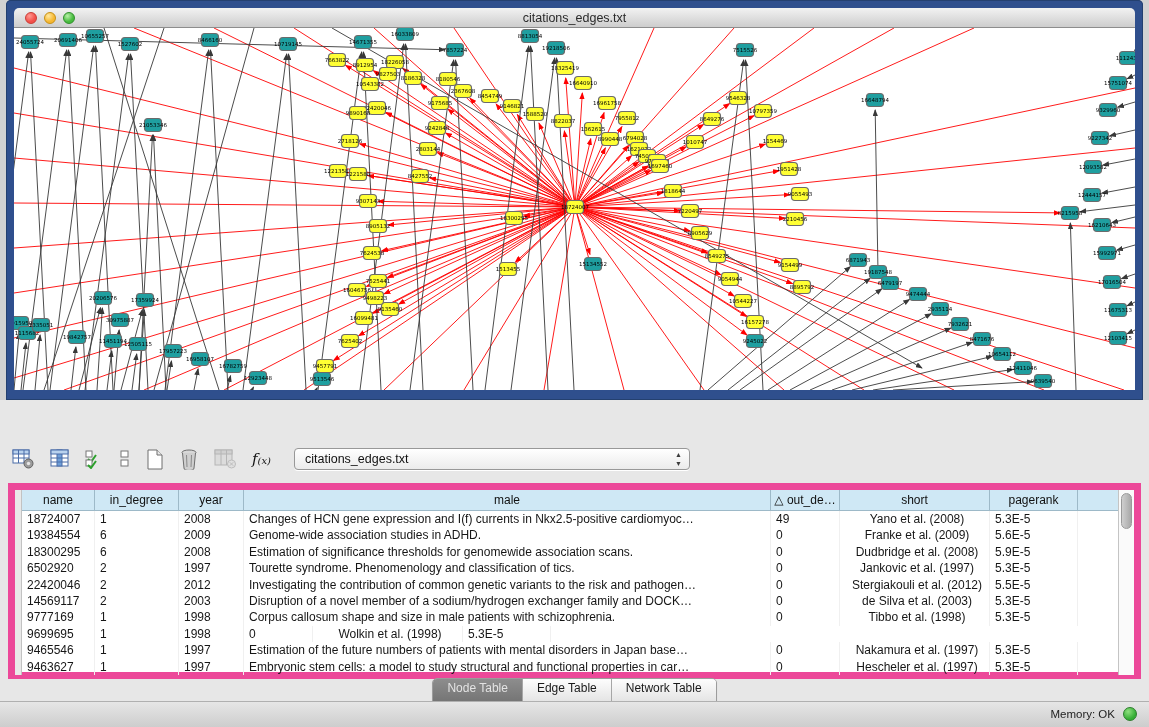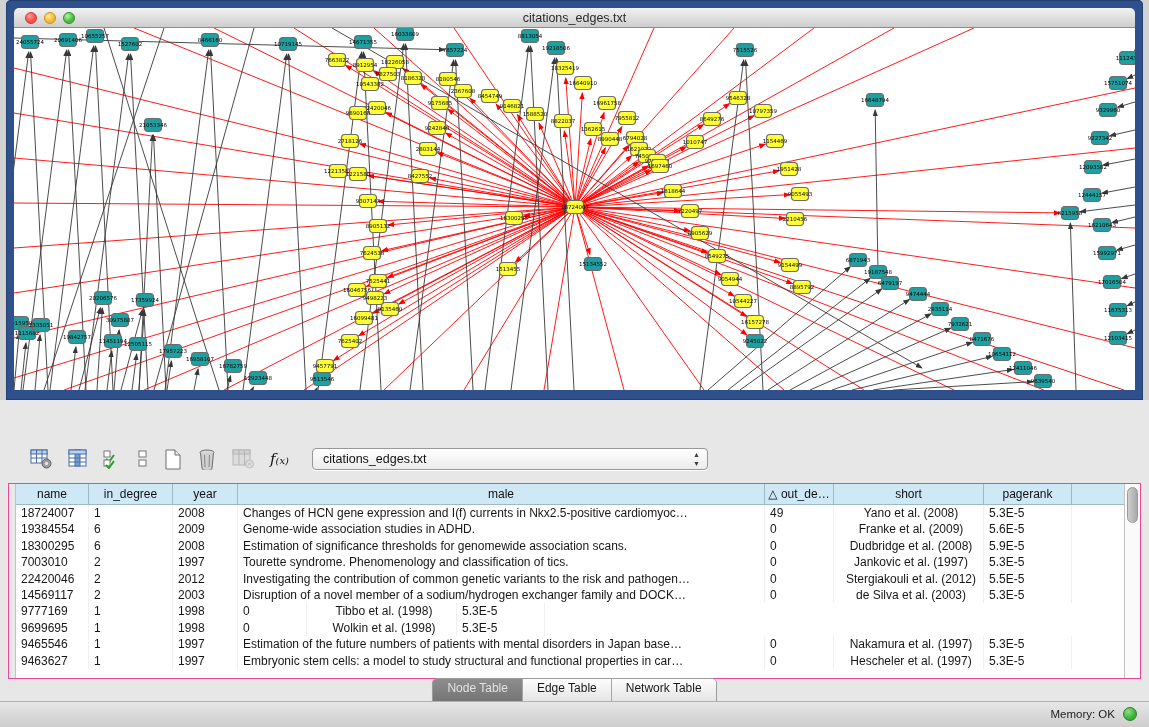--- a/index.html
+++ b/index.html
@@ -25,32 +25,32 @@
   .net-canvas svg { width:100%; height:100%; display:block; }
 
   
   .panel { position:absolute; left:0; top:400px; width:1149px; height:327px; background:#e7e7e7; }
   .panel-header { position:absolute; left:0; right:0; top:0; height:21px;
     background:linear-gradient(#f6f6f6,#dadada); border-bottom:1px solid #b2b2b2; }
   .panel-title { position:absolute; left:8px; top:3px; font-size:12px; color:#222; }
   .panel-header-icons { position:absolute; right:8px; top:2px; display:flex; gap:10px; align-items:center; }
   .close-x { font-size:14px; font-weight:bold; color:#1c1c1c; line-height:16px; cursor:default; }
 
-  .toolbar { position:absolute; left:30px; top:44px; height:30px; display:flex; align-items:center; gap:15px; }
+  .toolbar { position:absolute; left:12px; top:44px; height:30px; display:flex; align-items:center; gap:15px; }
   .tb-icon { display:inline-block; }
   .fx { font-family:"DejaVu Serif", serif; font-style:italic; color:#111; font-size:15px; }
   .fx small { font-size:10px; }
   .combo { position:relative; width:396px; height:22px; margin-left:8px;
     background:linear-gradient(#ffffff,#ebebeb); border:1px solid #989898; border-radius:4px;
     box-shadow:0 1px 0 #fff; }
   .combo-label { position:absolute; left:10px; top:3px; font-size:12.5px; color:#111; }
   .combo-arrows { position:absolute; right:7px; top:1px; font-size:7px; line-height:9px; color:#3c3c3c; text-align:center; }
 
   .tablewrap { position:absolute; left:8px; top:83px; width:1133px; height:196px;
-    background:#fff; border:1px solid #ec4899; display:flex; flex-direction:column; }
+    background:#fff; border:7px solid #ec4899; display:flex; flex-direction:column; }
   .tbl-body { display:flex; flex:1; }
   .gutter { width:7px; background:#e9e9e9; border-right:1px solid #c2c2c2; }
   .grid { flex:1; display:flex; flex-direction:column; }
   .thead { display:flex; height:21px; }
   .thead .cell { background:#cfe8f5; border-right:1px solid #9db9c8; border-bottom:1px solid #9db9c8;
     font-size:12px; color:#111; text-align:center; line-height:20px; overflow:hidden; white-space:nowrap; }
   .thead .cell:last-child { border-right:none; }
   .trow { display:flex; height:16.4px; }
   .trow .cell { font-size:12px; color:#161616; line-height:16px; overflow:hidden;
     white-space:nowrap; padding-left:5px; border-right:1px solid #f0f0f0; }
@@ -818,21 +818,21 @@
               <div class="cell c0">18300295</div>
               <div class="cell c1">6</div>
               <div class="cell c2">2008</div>
               <div class="cell c3">Estimation of significance thresholds for genomewide association scans.</div>
               <div class="cell c4">0</div>
               <div class="cell c5">Dudbridge et al. (2008)</div>
               <div class="cell c6">5.9E-5</div>
               <div class="cell c7"></div>
             </div>
             <div class="trow">
-              <div class="cell c0">7003010</div>
+              <div class="cell c0">6502920</div>
               <div class="cell c1">2</div>
               <div class="cell c2">1997</div>
               <div class="cell c3">Tourette syndrome. Phenomenology and classification of tics.</div>
               <div class="cell c4">0</div>
               <div class="cell c5">Jankovic et al. (1997)</div>
               <div class="cell c6">5.3E-5</div>
               <div class="cell c7"></div>
             </div>
             <div class="trow">
               <div class="cell c0">22420046</div>
@@ -851,20 +851,21 @@
               <div class="cell c3">Disruption of a novel member of a sodium/hydrogen exchanger family and DOCK…</div>
               <div class="cell c4">0</div>
               <div class="cell c5">de Silva et al. (2003)</div>
               <div class="cell c6">5.3E-5</div>
               <div class="cell c7"></div>
             </div>
             <div class="trow">
               <div class="cell c0">9777169</div>
               <div class="cell c1">1</div>
               <div class="cell c2">1998</div>
+              <div class="cell c3">Corpus callosum shape and size in male patients with schizophrenia.</div>
               <div class="cell c4">0</div>
               <div class="cell c5">Tibbo et al. (1998)</div>
               <div class="cell c6">5.3E-5</div>
               <div class="cell c7"></div>
             </div>
             <div class="trow">
               <div class="cell c0">9699695</div>
               <div class="cell c1">1</div>
               <div class="cell c2">1998</div>
               <div class="cell c4">0</div>

